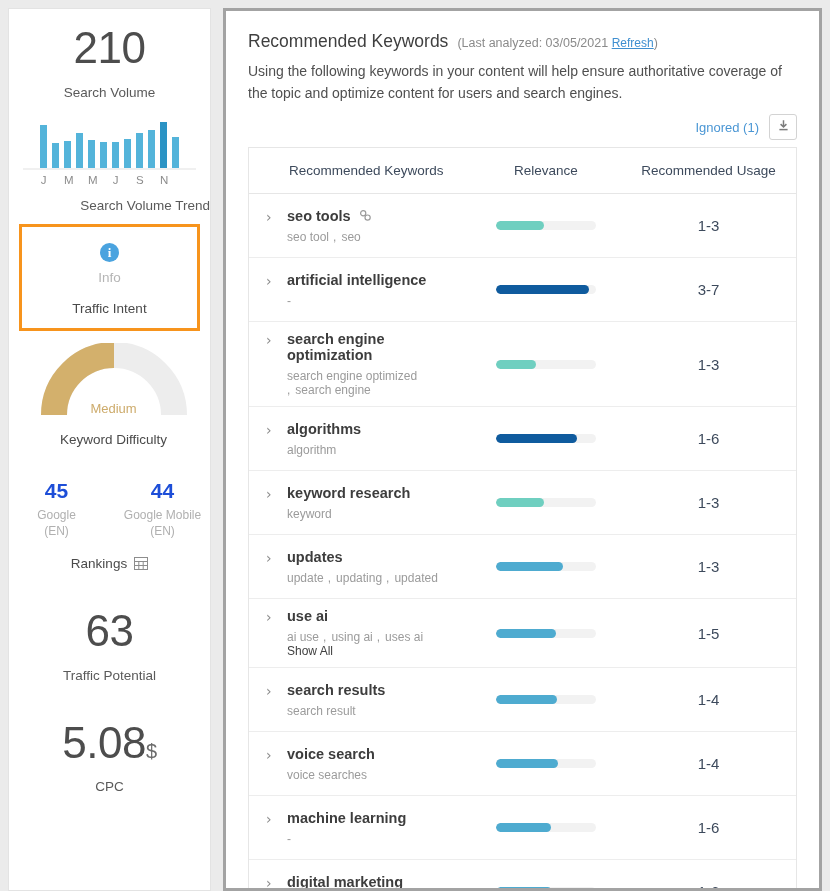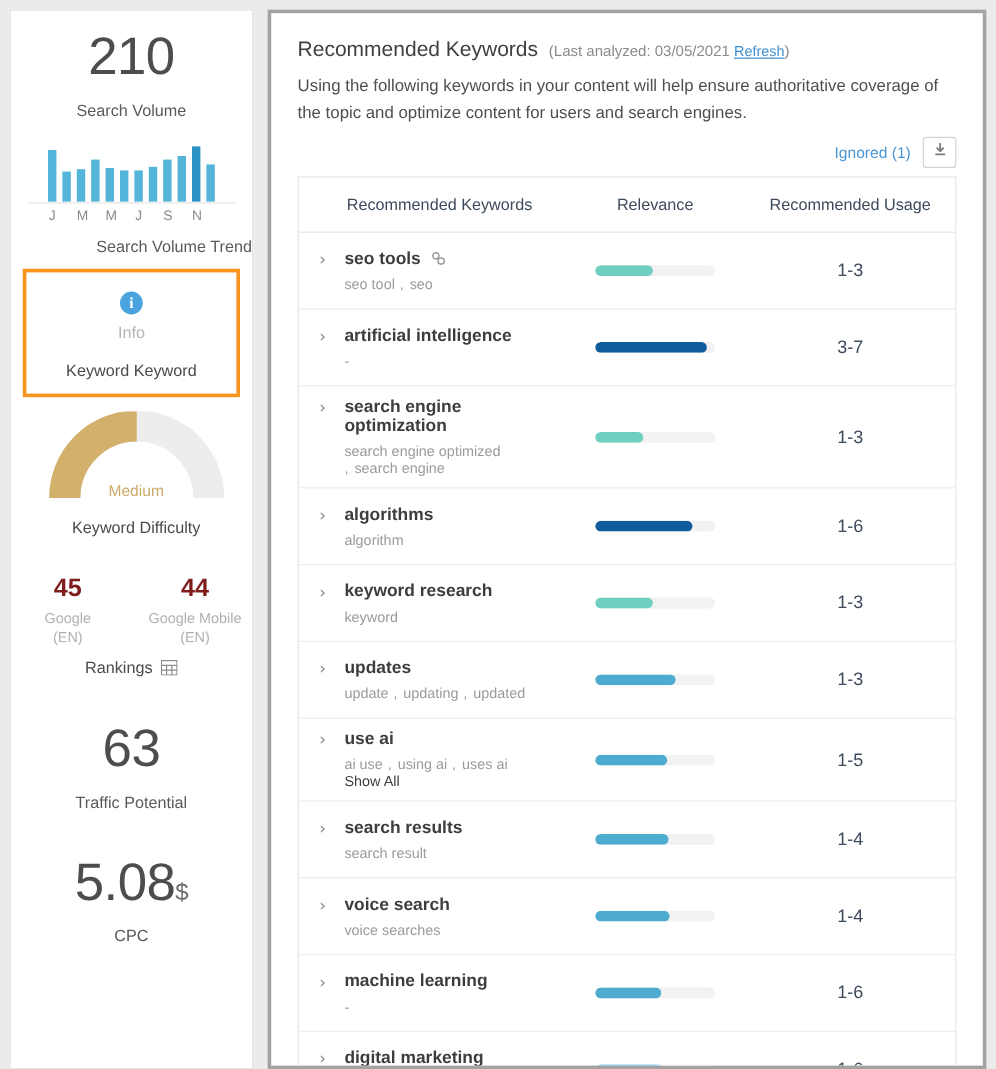--- a/index.html
+++ b/index.html
@@ -72,25 +72,25 @@
   .gauge-text {
     position: absolute; left: 0; right: 0; bottom: 2px;
     font-size: 13px; color: #cdab6b;
   }
   .gauge-caption { font-size: 13.5px; color: #4a4a4a; margin-top: 14px; }
 
   
   .rankings { margin-top: 24px; }
   .rank-row { display: flex; justify-content: center; gap: 24px; }
   .rank-item { text-align: center; width: 82px; }
-  .rank-num { font-size: 21px; font-weight: bold; color: #7f1d1d; }
+  .rank-num { font-size: 21px; font-weight: bold; color: #1d4ed8; }
   .rank-src { font-size: 12px; color: #b0b0b0; line-height: 1.35; margin-top: 4px; }
   .rankings-caption {
     text-align: center; font-size: 13.5px; color: #4a4a4a;
-    margin-top: 10px; display: flex; align-items: center;
+    margin-top: 17px; display: flex; align-items: center;
     justify-content: center; gap: 7px;
   }
   .grid-icon { width: 14px; height: 13px; display: inline-block; }
 
   .block-gap-lg { margin-top: 35px; }
   .block-gap-md { margin-top: 32px; }
 
   
   .main {
     flex: 1; margin: 8px 8px 0 12px;
@@ -208,21 +208,21 @@
           <span></span>
           <span>N</span>
           <span></span>
         </div>
     </div>
     <div class="spark-caption">Search Volume Trend</div>
 
     <div class="intent-box">
       <span class="info-icon">i</span>
       <div class="intent-value">Info</div>
-      <div class="intent-label">Keyword Keyword</div>
+      <div class="intent-label">Traffic Intent</div>
     </div>
 
     <div class="gauge-wrap">
       <div class="gauge">
         <svg width="150" height="75" viewBox="0 0 150 75">
           <path d="M 15 72 A 60 60 0 0 1 135 72" fill="none" stroke="#ededed" stroke-width="26"></path>
           <path id="gauge-fill" d="M 15 72 A 60 60 0 0 1 75.00 12.00" fill="none" stroke="#d3b06c" stroke-width="26"></path>
         </svg>
         <div class="gauge-text">Medium</div>
       </div>

